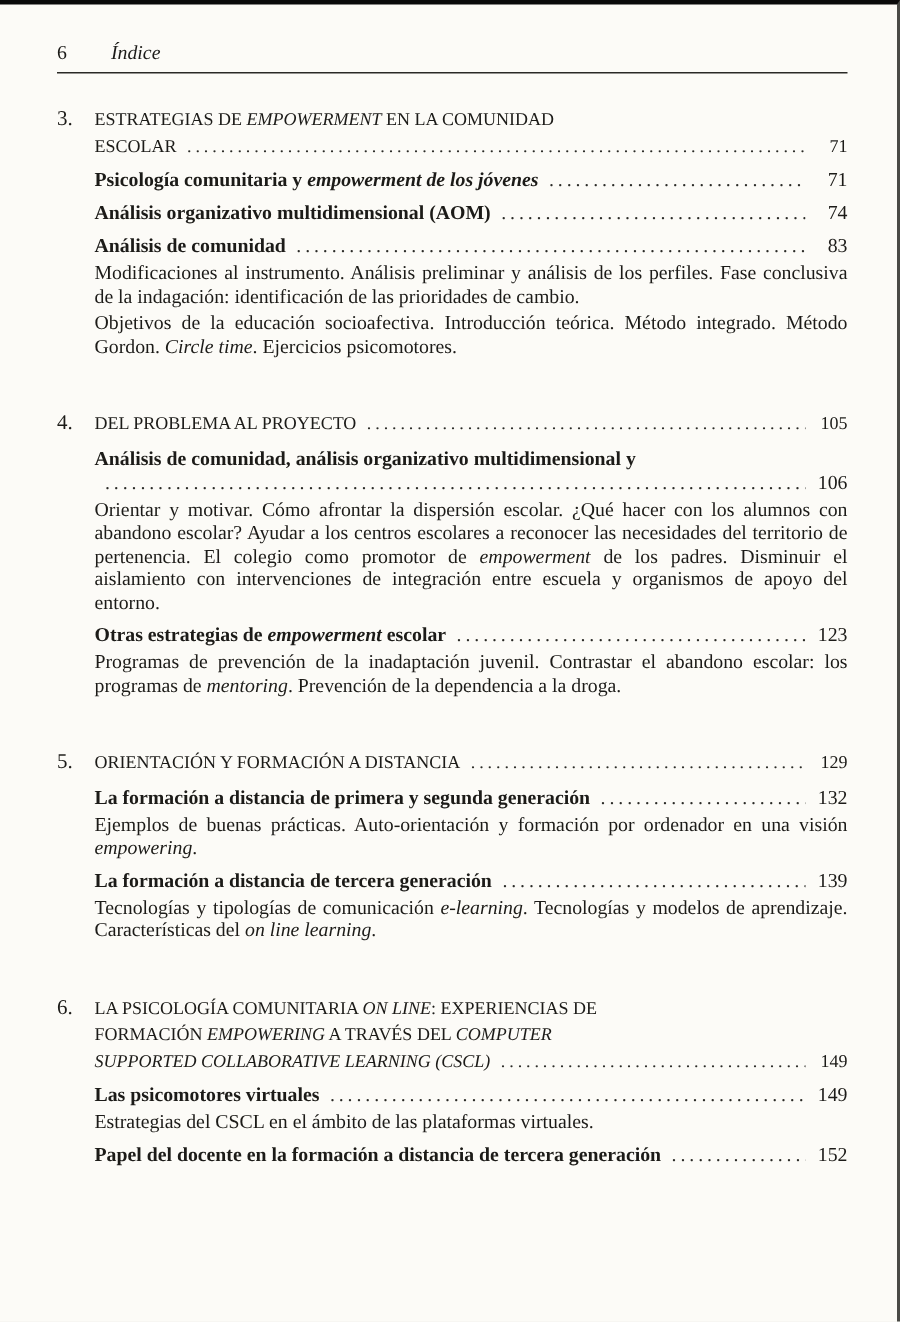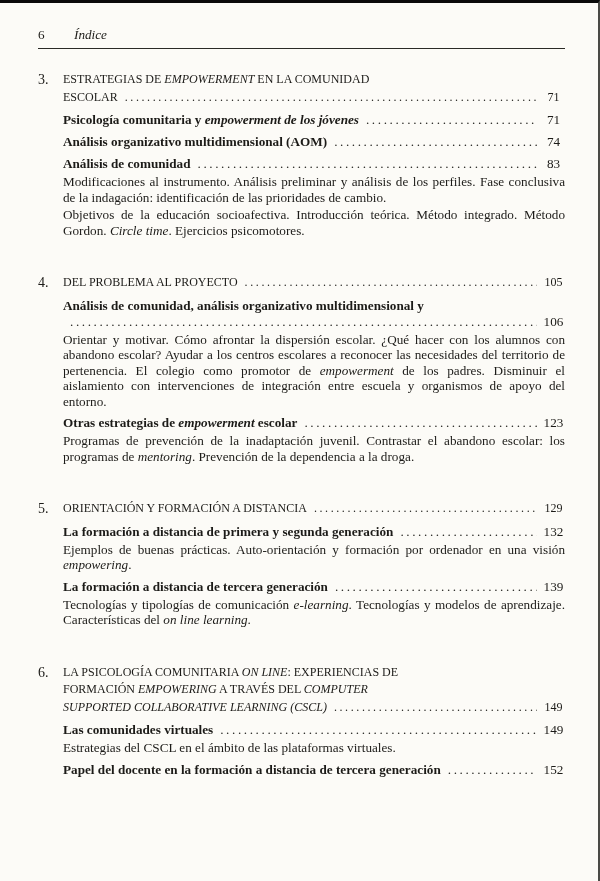--- a/index.html
+++ b/index.html
@@ -35,21 +35,21 @@
   .ch-head .line { display:block; }
 
   .row { display:flex; align-items:baseline; }
   .row .txt { flex:0 1 auto; }
   .leader { flex:1 1 0; min-width:10px; overflow:hidden; white-space:nowrap; margin:0 5px 0 7px; }
   .leader::after {
     content:"........................................................................................................................";
     letter-spacing:2.6px;
     color:#2a2a26;
   }
-  .pg { flex:none; min-width:23px; text-align:center; }
+  .pg { flex:none; min-width:23px; text-align:right; }
 
   .sub { font-weight:700; line-height:16px; margin:6px 0 2px; }
   .sub .line { display:block; }
   .sub .pg, .sub .leader { font-weight:400; }
 
   .desc { text-align:justify; line-height:15.5px; margin:0 0 2px; }
 
   .it { font-style:italic; }
 </style>
 </head>
@@ -154,21 +154,21 @@
           <div class="line"><span>LA PSICOLOGÍA COMUNITARIA </span><span class="it">ON LINE</span><span>: EXPERIENCIAS DE</span></div>
           <div class="line"><span>FORMACIÓN </span><span class="it">EMPOWERING</span><span> A TRAVÉS DEL </span><span class="it">COMPUTER</span></div>
           <div class="row">
             <span class="txt"><span class="it">SUPPORTED COLLABORATIVE LEARNING (CSCL)</span></span>
             <span class="leader"></span>
             <span class="pg">149</span>
           </div>
         </div>
         <div class="sub">
           <div class="row">
-            <span class="txt"><span>Las comunidades virtuales</span></span>
+            <span class="txt"><span>Las psicomotores virtuales</span></span>
             <span class="leader"></span>
             <span class="pg">149</span>
           </div>
         </div>
         <p class="desc"><span>Estrategias del CSCL en el ámbito de las plataformas virtuales.</span></p>
         <div class="sub">
           <div class="row">
             <span class="txt"><span>Papel del docente en la formación a distancia de tercera generación</span></span>
             <span class="leader"></span>
             <span class="pg">152</span>

